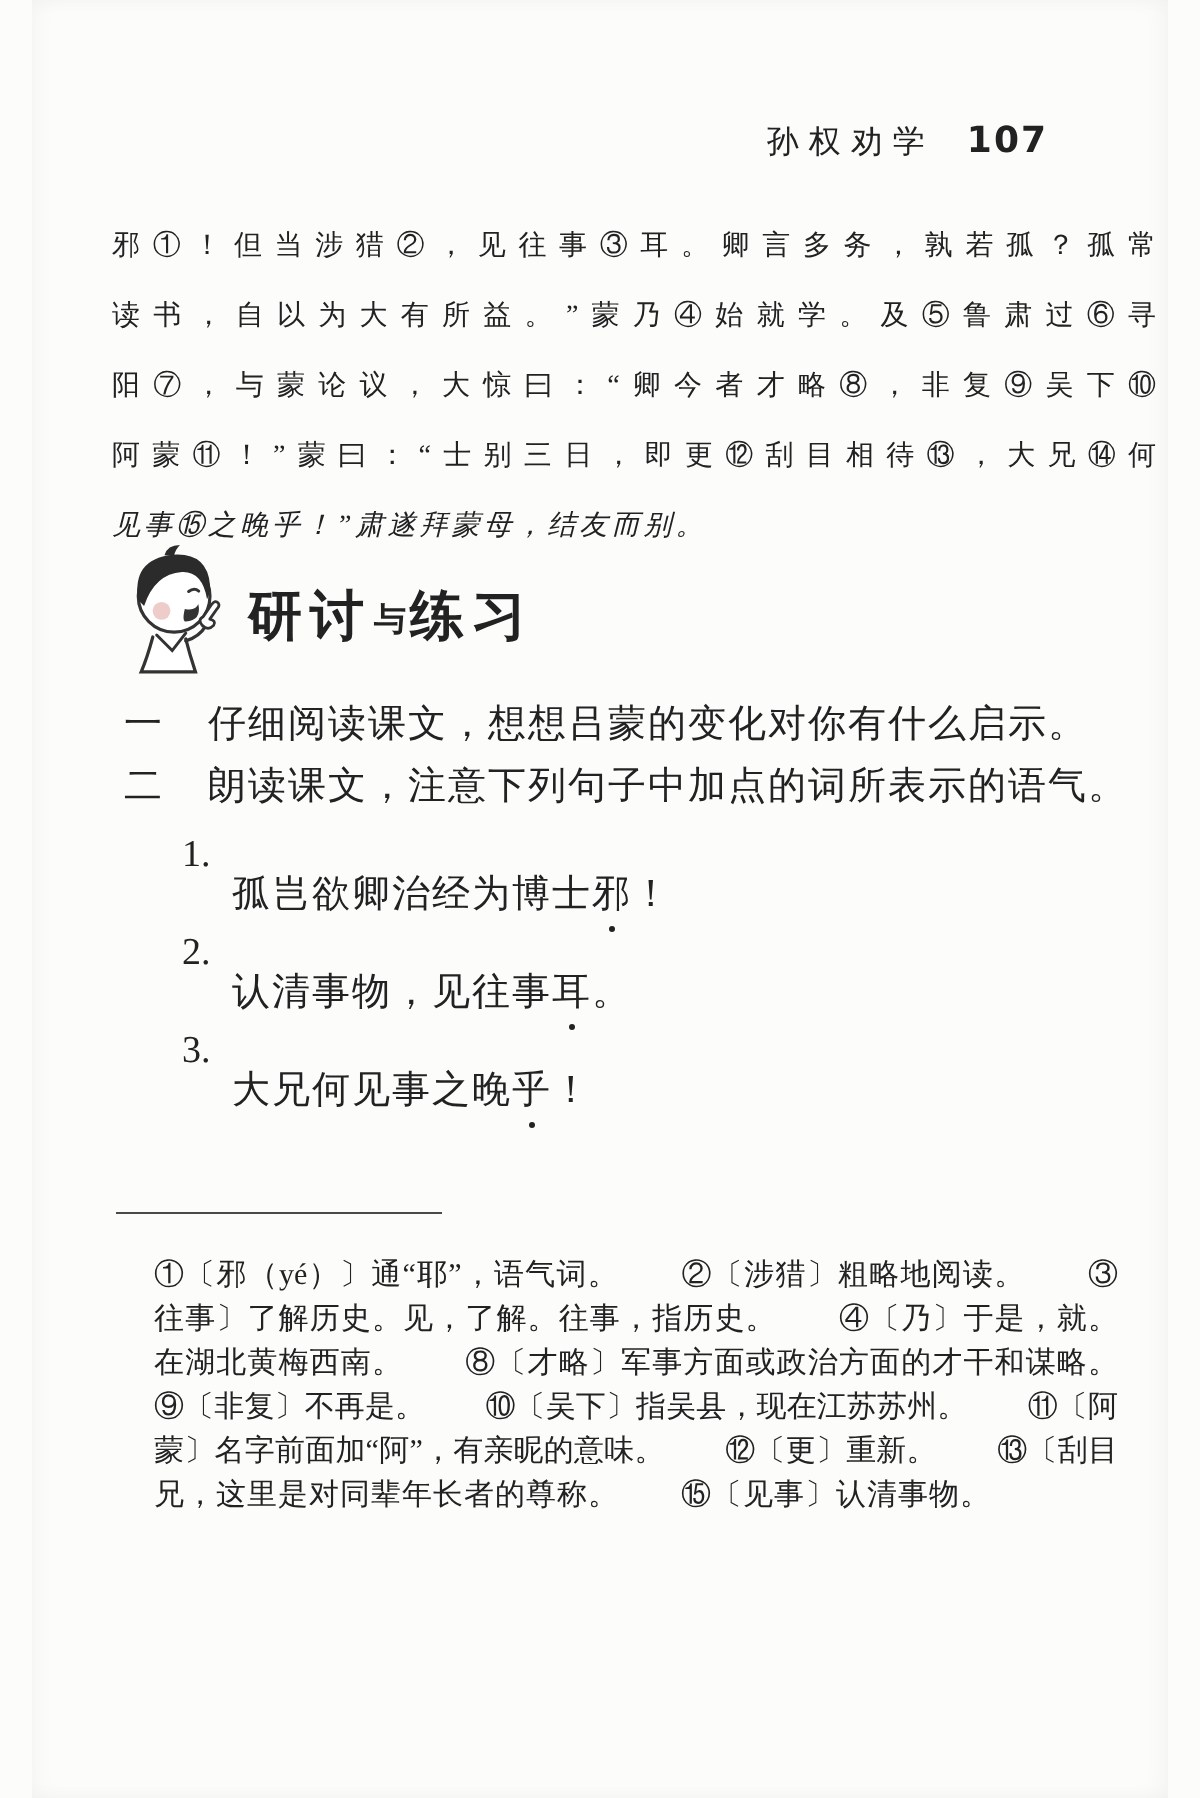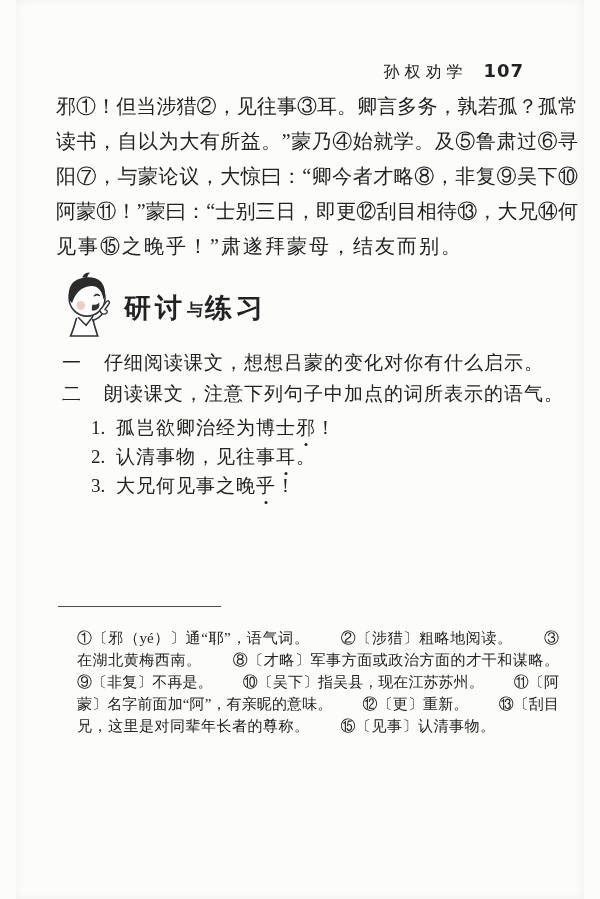--- a/index.html
+++ b/index.html
@@ -31,31 +31,32 @@
     font-size:16px;letter-spacing:5px;
     font-family:"Liberation Serif","DejaVu Serif",serif;
   }
   .page-number{
     font-size:18px;font-weight:700;
     font-family:"DejaVu Sans","Liberation Sans",sans-serif;
     letter-spacing:1px;
   }
   
   .main-text{
-    position:absolute;left:40px;top:89px;width:522px;
-    font-size:20px;line-height:35px;
+    position:absolute;left:40px;top:106px;width:522px;
+    font-size:14px;line-height:35px;
   }
   .text-line{
     text-align:justify;
     text-align-last:justify;
     height:35px;overflow:hidden;
   }
   .text-line.last{
     text-align:left;text-align-last:left;
     letter-spacing:2px;
+    font-style:italic;
   }
   
   .mascot{
     position:absolute;left:42px;top:268px;
     width:62px;height:70px;
   }
   .section-title{
     position:absolute;left:108px;top:290px;
     font-family:Liberation Mono, monospace;
     font-weight:700;font-size:27px;letter-spacing:4px;
@@ -79,21 +80,21 @@
   .sentence-list{
     margin-left:29px;margin-top:4px;
   }
   .sentence-item{
     display:flex;line-height:29px;
   }
   .item-num{
     flex:0 0 25px;
     font-family:"Liberation Serif","DejaVu Serif",serif;
   }
-  .item-text{letter-spacing:1px;}
+  .item-text{letter-spacing:1px;margin-top:20px;}
   .dotted{position:relative;display:inline-block;}
   .dotted::after{
     content:"";
     position:absolute;left:50%;bottom:-4px;
     transform:translateX(-50%);
     width:3px;height:3px;border-radius:50%;
     background:var(--ink);
   }
   
   .footnote-rule{
@@ -180,19 +181,20 @@
         <span class="item-num">3.</span>
         <span class="item-text"><span>大兄何见事之晚</span><span class="dotted">乎</span><span>！</span></span>
       </div>
     </div>
   </div>
 
   <div class="footnote-rule"></div>
 
   <div class="footnotes">
     <div class="fn-line">①〔邪（yé）〕通“耶”，语气词。　　②〔涉猎〕粗略地阅读。　　③〔见</div>
+    <div class="fn-line">往事〕了解历史。见，了解。往事，指历史。　　④〔乃〕于是，就。</div>
     <div class="fn-line">在湖北黄梅西南。　　⑧〔才略〕军事方面或政治方面的才干和谋略。</div>
     <div class="fn-line">⑨〔非复〕不再是。　　⑩〔吴下〕指吴县，现在江苏苏州。　　⑪〔阿</div>
     <div class="fn-line">蒙〕名字前面加“阿”，有亲昵的意味。　　⑫〔更〕重新。　　⑬〔刮目</div>
     <div class="fn-line last">兄，这里是对同辈年长者的尊称。　　⑮〔见事〕认清事物。</div>
   </div>
 
 </div>
 
 </body></html>

